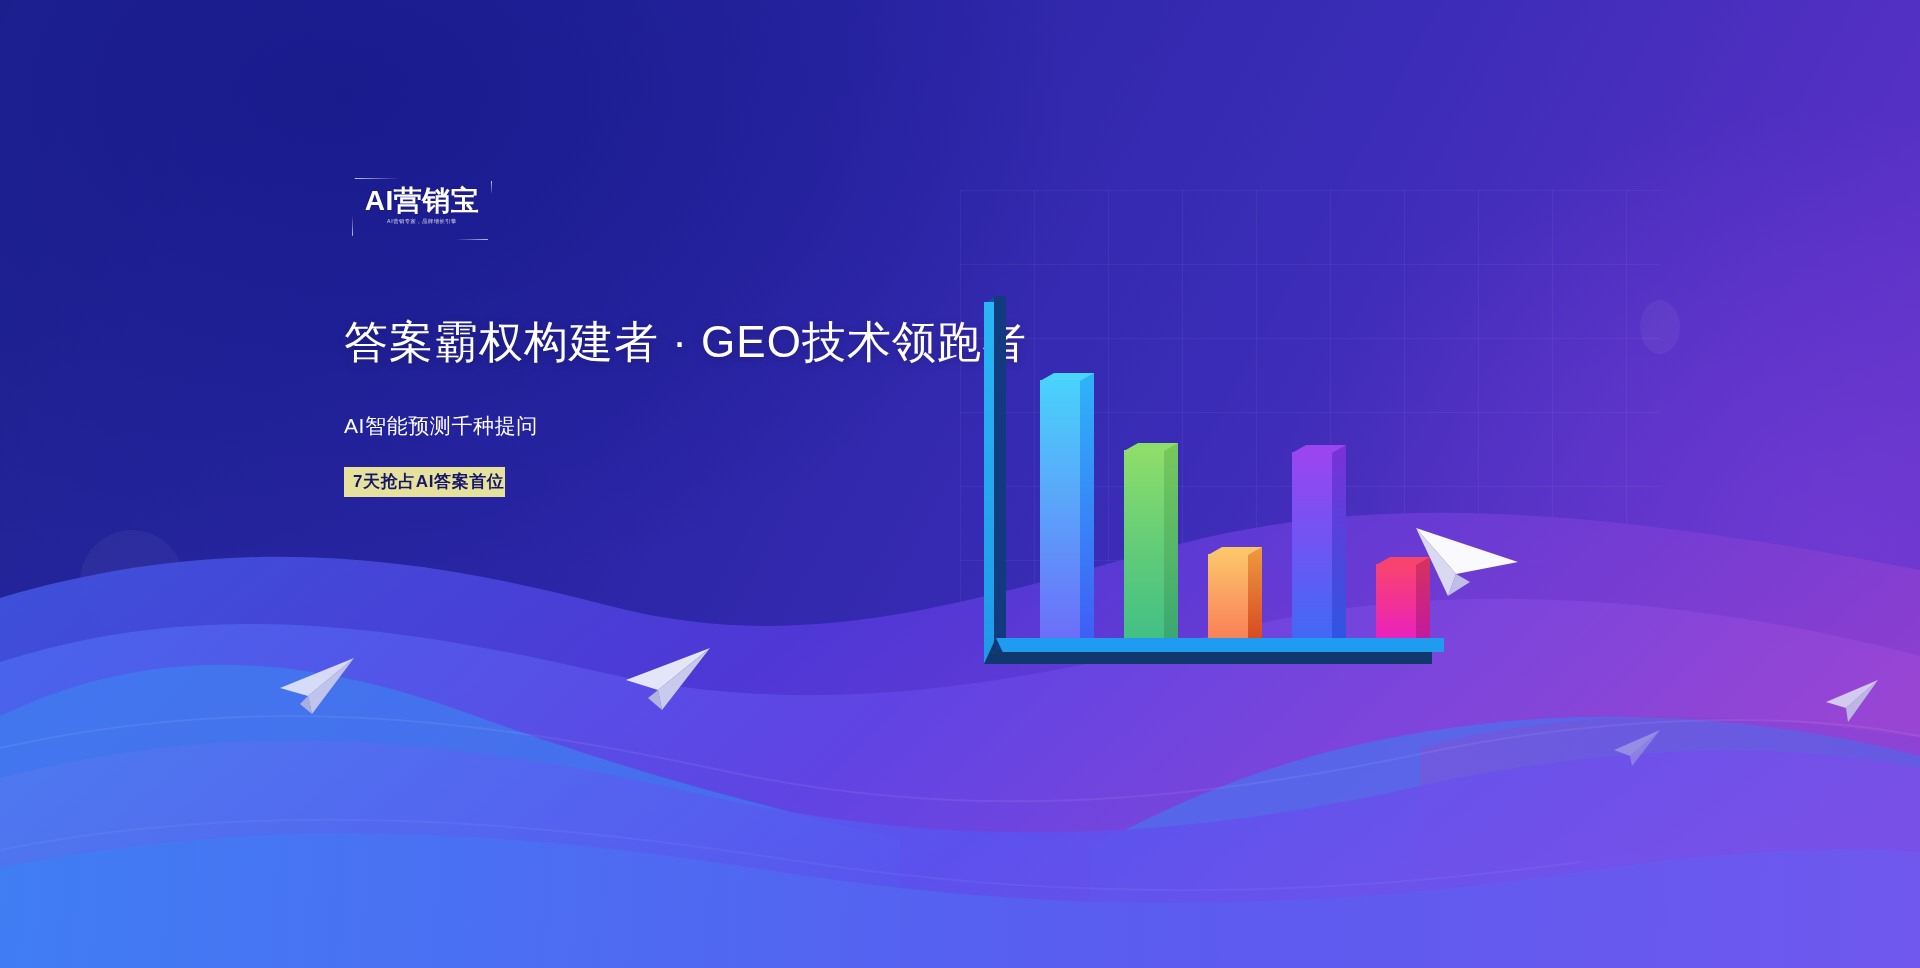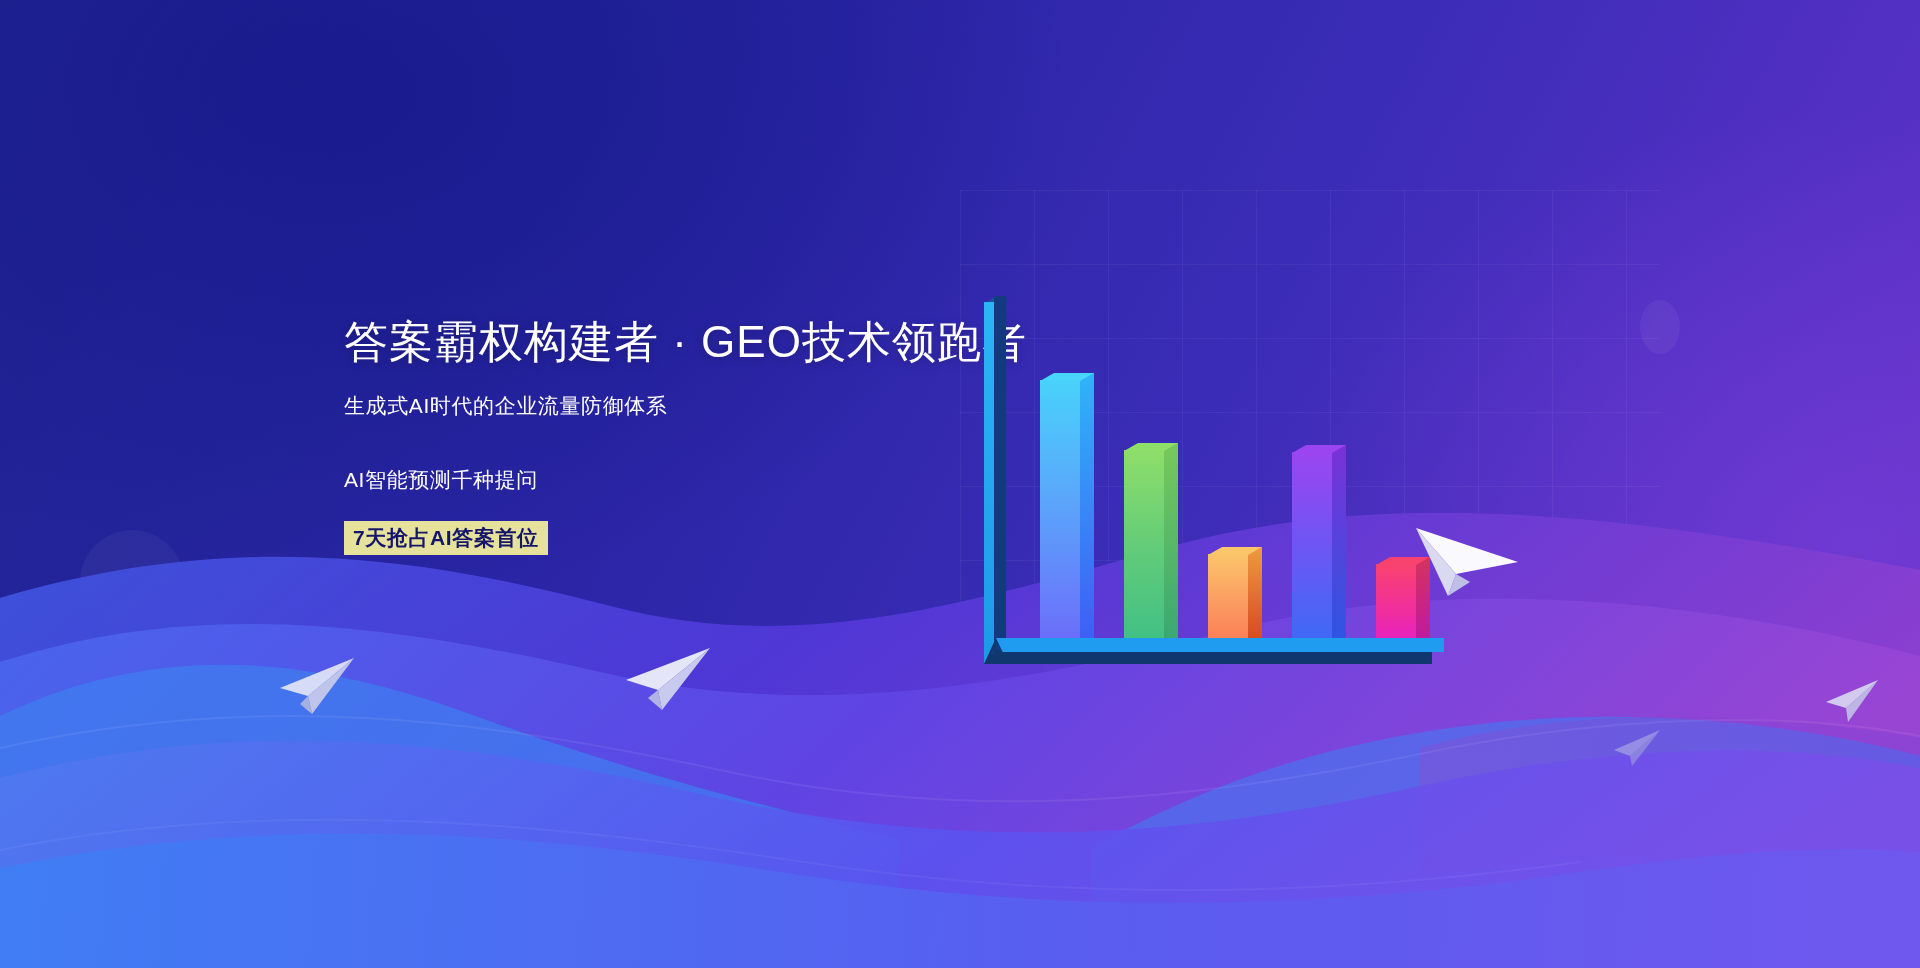--- a/index.html
+++ b/index.html
@@ -88,23 +88,23 @@
     letter-spacing:.6px;
     white-space:nowrap;
   }
   #sub1 { margin-top:26px; }
   #sub2 { margin-top:46px; }
   #highlight-wrap { margin-top:27px; }
   #highlight {
     display:inline-block;
     background:#e6e29b;
     color:#15166b;
-    font-size:21px; font-weight:700;
+    font-size:17px; font-weight:700;
     letter-spacing:.6px;
-    padding:6px 9px 7px 9px;
+    padding:6px 1px 7px 9px;
     white-space:nowrap;
     line-height:1;
   }
   #sub3 { margin-top:27px; font-size:22px; }
 
   
   #chart { position:absolute; left:984px; top:296px; width:460px; height:368px; }
 
   
   #y-axis { position:absolute; left:0; bottom:0; width:22px; height:368px; }
@@ -187,24 +187,28 @@
     <path d="M1420,300 C 1560,262 1720,258 1920,290 L1920,430 C 1740,398 1580,400 1420,430 Z" fill="url(#wv5)" opacity="0.28"></path>
 
     <path d="M0,330 C 240,268 460,290 700,346 C 950,404 1180,392 1420,338 C 1630,292 1800,296 1920,320 L1920,520 L0,520 Z" fill="url(#wv3)" opacity="0.90"></path>
 
     <path d="M0,420 C 260,366 520,382 780,424 C 1060,468 1320,462 1580,424 C 1740,400 1860,398 1920,404 L1920,520 L0,520 Z" fill="url(#wv4)" opacity="0.95"></path>
 
     <path d="M0,300 C 250,244 470,268 720,322 C 960,374 1180,356 1420,306 C 1630,262 1810,266 1920,288" fill="none" stroke="rgba(255,255,255,0.07)" stroke-width="2"></path>
     <path d="M0,402 C 250,352 520,370 790,412 C 1060,454 1320,450 1580,414" fill="none" stroke="rgba(255,255,255,0.05)" stroke-width="2"></path>
   </svg>
 
+  <div id="logo">
+    <div class="frame"></div>
+    <div class="wordmark">AI营销宝</div>
+    <div class="tagline">AI营销专家，品牌增长引擎</div>
+  </div>
 
   <div id="copy">
     <div id="headline">答案霸权构建者 · GEO技术领跑者</div>
-    <div class="subline" id="sub1">生成式AI时代的企业流量防御体系</div>
     <div class="subline" id="sub2">AI智能预测千种提问</div>
     <div id="highlight-wrap">
       <span id="highlight">7天抢占AI答案首位</span>
     </div>
   </div>
 
   <div id="chart">
 
     <div id="y-axis">
       <div class="cap"></div>

